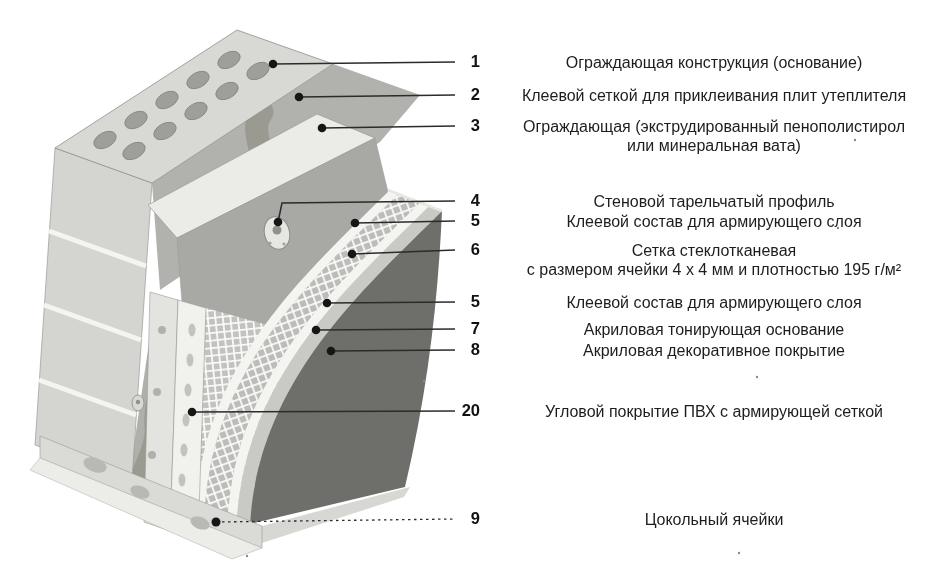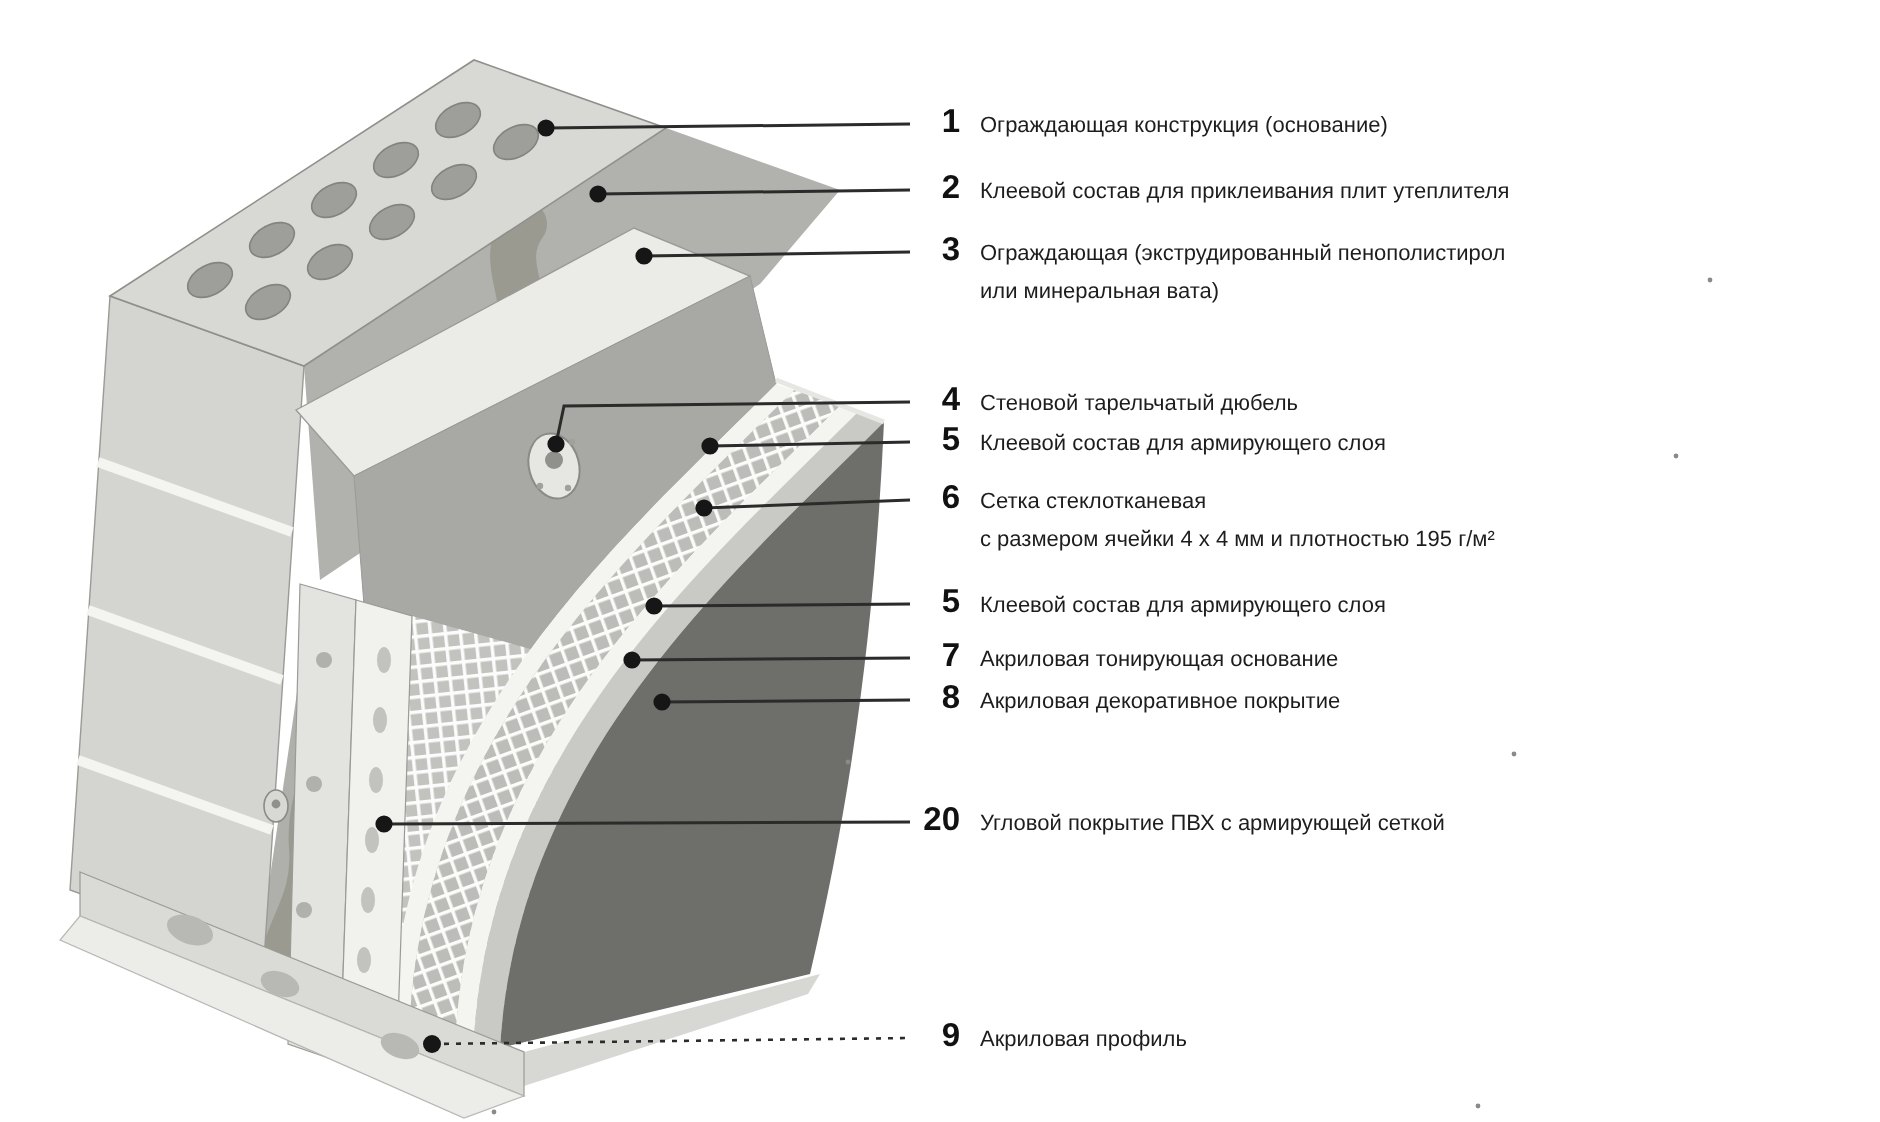--- a/index.html
+++ b/index.html
@@ -3,22 +3,22 @@
 <meta charset="utf-8">
 <title>Diagram</title>
 <style>
   html,body{margin:0;padding:0;background:#ffffff;}
   #stage{position:relative;width:940px;height:561px;background:#ffffff;overflow:hidden;
          font-family:"Liberation Sans", sans-serif;}
   #art{position:absolute;left:0;top:0;}
   .callout{position:absolute;left:0;width:940px;height:0;}
   .num{position:absolute;left:438px;top:-2px;width:42px;text-align:right;
        font-size:16.5px;font-weight:bold;color:#111;line-height:19px;}
-  .txt{position:absolute;left:490px;top:0;width:448px;font-size:11px;color:#1d1d1d;
-       line-height:18.5px;white-space:pre-line;}
+  .txt{position:absolute;left:490px;top:0;width:448px;font-size:16px;color:#1d1d1d;
+       line-height:18.5px;white-space:pre-line;text-align:center;}
 </style>
 </head>
 <body>
 
 <div id="stage">
 
   <svg id="art" width="940" height="561" viewBox="0 0 940 561">
     <defs>
       <pattern id="meshpat" width="8" height="8" patternUnits="userSpaceOnUse" patternTransform="rotate(-20)">
         <path d="M0 0.9 H8 M0.9 0 V8" stroke="#ffffff" stroke-width="1.7" fill="none"></path>
@@ -147,30 +147,30 @@
       <circle cx="247" cy="556" r="1.2"></circle>
     </g>
   </svg>
 
   <div class="callout" style="top:54px">
     <span class="num">1</span>
     <div class="txt">Ограждающая конструкция (основание)</div>
   </div>
   <div class="callout" style="top:87px">
     <span class="num">2</span>
-    <div class="txt">Клеевой состав для приклеивания плит утеплителя</div>
+    <div class="txt">Клеевой сеткой для приклеивания плит утеплителя</div>
   </div>
   <div class="callout" style="top:118px">
     <span class="num">3</span>
     <div class="txt">Ограждающая (экструдированный пенополистирол
 или минеральная вата)</div>
   </div>
   <div class="callout" style="top:193px">
     <span class="num">4</span>
-    <div class="txt">Стеновой тарельчатый дюбель</div>
+    <div class="txt">Стеновой тарельчатый профиль</div>
   </div>
   <div class="callout" style="top:213px">
     <span class="num">5</span>
     <div class="txt">Клеевой состав для армирующего слоя</div>
   </div>
   <div class="callout" style="top:242px">
     <span class="num">6</span>
     <div class="txt">Сетка стеклотканевая
 с размером ячейки 4 х 4 мм  и плотностью 195 г/м²</div>
   </div>
@@ -185,16 +185,16 @@
   <div class="callout" style="top:342px">
     <span class="num">8</span>
     <div class="txt">Акриловая декоративное покрытие</div>
   </div>
   <div class="callout" style="top:403px">
     <span class="num">20</span>
     <div class="txt">Угловой покрытие ПВХ с армирующей сеткой</div>
   </div>
   <div class="callout" style="top:511px">
     <span class="num">9</span>
-    <div class="txt">Акриловая профиль</div>
+    <div class="txt">Цокольный ячейки</div>
   </div>
 
 </div>
 
 </body></html>

